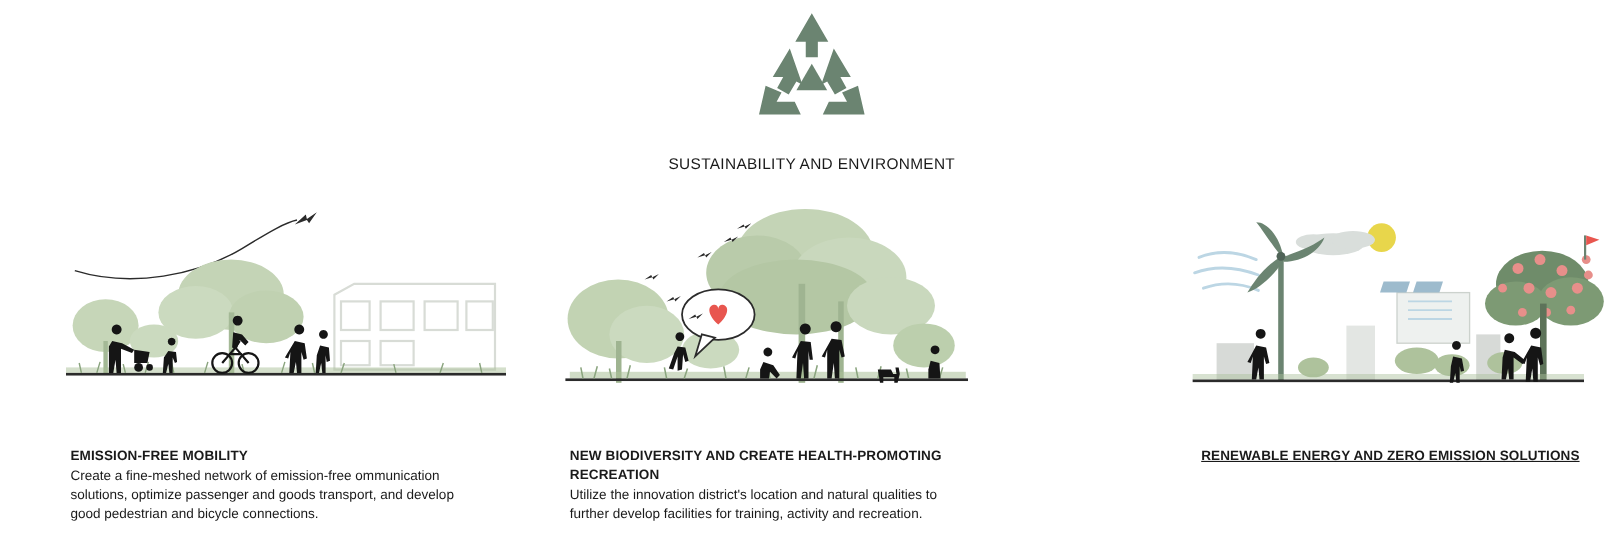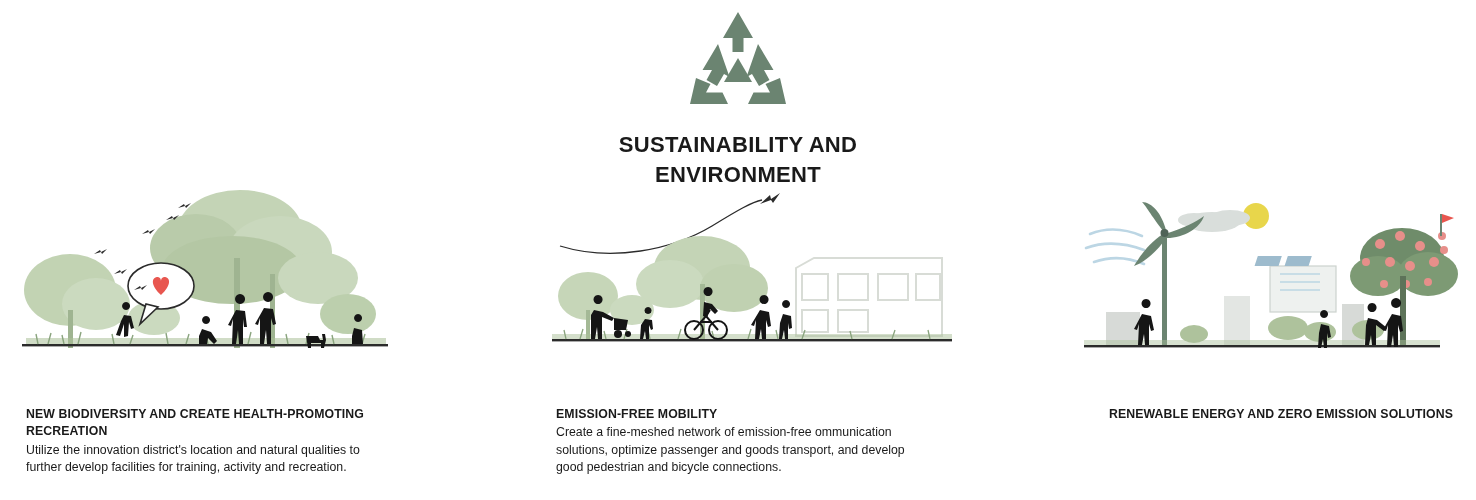--- a/index.html
+++ b/index.html
@@ -25,26 +25,26 @@
     text-align: center;
   }
   #recycle-icon-wrap {
     margin-top: 8px;
     height: 108px;
     display: flex;
     align-items: center;
     justify-content: center;
   }
   #header-title {
-    font-size: 22px;
-    font-weight: bold;
+    font-size: 14px;
+    font-weight: normal;
     letter-spacing: 0.3px;
     line-height: 1.35;
     width: 320px;
-    margin: 14px auto 0 auto;
+    margin: 24px auto 0 auto;
     text-transform: uppercase;
   }
 
   
   #columns {
     position: absolute;
     left: 0;
     top: 178px;
     width: 1476px;
     height: 322px;
@@ -86,21 +86,21 @@
   #col-1 .caption { left: 26px; }
 
   #col-2 .illus { left: 60px; top: 14px; }
   #col-2 .caption { left: 556px; }
 
   #col-3 .illus { left: 100px; top: 22px; }
   #col-3 .caption { left: 1092px; }
 
   
   #col-2 .caption { left: 64px; }
-  #col-3 .caption { left: 125px; }
+  #col-3 .caption { left: 108px; text-decoration: underline; }
 </style>
 </head>
 <body>
 
 <div id="header">
   <div id="recycle-icon-wrap">
     <span>
       <svg width="108" height="104" viewBox="0 0 108 104" aria-hidden="true">
         <g fill="#6b8471">
 
@@ -116,95 +116,20 @@
 
           <path d="M54 50 L40 74 L68 74 Z"></path>
         </g>
       </svg>
     </span>
   </div>
   <div id="header-title">SUSTAINABILITY AND ENVIRONMENT</div>
 </div>
 
 <div id="columns">
-
-  <div class="column" id="col-1">
-    <div class="illus">
-      <svg width="400" height="192" viewBox="0 0 400 192" aria-hidden="true">
-
-        <g>
-          <ellipse cx="222" cy="52" rx="62" ry="40" fill="#c4d4b6"></ellipse>
-          <ellipse cx="178" cy="70" rx="46" ry="34" fill="#b9cbaa"></ellipse>
-          <ellipse cx="262" cy="74" rx="52" ry="36" fill="#c9d8bd"></ellipse>
-          <ellipse cx="214" cy="92" rx="70" ry="34" fill="#b4c7a4"></ellipse>
-          <ellipse cx="300" cy="100" rx="40" ry="26" fill="#c9d8bd"></ellipse>
-          <rect x="216" y="80" width="6" height="90" fill="#9fb491"></rect>
-          <rect x="252" y="96" width="5" height="74" fill="#9fb491"></rect>
-        </g>
-
-        <g>
-          <ellipse cx="52" cy="112" rx="46" ry="36" fill="#c2d3b3"></ellipse>
-          <ellipse cx="78" cy="126" rx="34" ry="26" fill="#cbdabf"></ellipse>
-          <rect x="50" y="132" width="5" height="38" fill="#9fb491"></rect>
-        </g>
-
-        <ellipse cx="330" cy="136" rx="28" ry="20" fill="#bccfad"></ellipse>
-        <ellipse cx="136" cy="140" rx="26" ry="17" fill="#cbdabf"></ellipse>
-
-        <g fill="#a9bf98">
-          <rect x="8" y="160" width="360" height="6" opacity="0.55"></rect>
-        </g>
-
-        <rect x="4" y="166" width="366" height="2.4" fill="#2b2b2b"></rect>
-
-        <g stroke="#8aa47e" stroke-width="1.4">
-          <path d="M20 166 L18 156 M30 166 L33 155 M46 166 L44 157 M60 166 L63 154 M96 166 L94 156 M112 166 L115 157 M150 166 L148 155 M168 166 L171 156 M190 166 L188 157 M230 166 L233 154 M270 166 L268 156 M288 166 L291 155 M316 166 L314 157 M344 166 L347 156" fill="none"></path>
-        </g>
-
-        <g>
-          <ellipse cx="143" cy="108" rx="33" ry="23" fill="#ffffff" stroke="#2b2b2b" stroke-width="1.6"></ellipse>
-          <path d="M128 126 L122 146 L140 129 Z" fill="#ffffff" stroke="#2b2b2b" stroke-width="1.6"></path>
-          <path d="M143 117 C133 108 133 100 139 99 C143 98.5 143 103 143 103 C143 103 143 98.5 147 99 C153 100 153 108 143 117 Z" fill="#e8564f"></path>
-        </g>
-
-        <g fill="#2b2b2b">
-          <path d="M76 76 l6 -4 l1 2 l6 -3 l-5 5 l-1 -2 Z"></path>
-          <path d="M96 96 l6 -4 l1 2 l6 -3 l-5 5 l-1 -2 Z"></path>
-          <path d="M116 112 l6 -4 l1 2 l6 -3 l-5 5 l-1 -2 Z"></path>
-          <path d="M124 56 l6 -4 l1 2 l6 -3 l-5 5 l-1 -2 Z"></path>
-          <path d="M148 42 l6 -4 l1 2 l6 -3 l-5 5 l-1 -2 Z"></path>
-          <path d="M160 30 l6 -4 l1 2 l6 -3 l-5 5 l-1 -2 Z"></path>
-        </g>
-
-        <g fill="#151515">
-
-          <path d="M108 132 a4 4 0 1 1 0.1 0 Z"></path>
-          <path d="M106 137 l7 1 l3 12 l-3 1 l-2 -7 l-1 14 l-4 1 l0 -13 l-4 12 l-4 -1 l5 -14 Z"></path>
-
-          <path d="M188 146 a4 4 0 1 1 0.1 0 Z"></path>
-          <path d="M184 151 l9 3 l6 9 l-3 3 l-6 -6 l-1 6 l-8 0 l0 -8 Z"></path>
-
-          <path d="M222 126 a5 5 0 1 1 0.1 0 Z"></path>
-          <path d="M218 132 l9 1 l2 16 l-3 0 l-1 -8 l0 25 l-4 0 l-1 -14 l-2 14 l-4 0 l1 -25 l-2 7 l-3 -1 Z"></path>
-
-          <path d="M250 124 a5 5 0 1 1 0.1 0 Z"></path>
-          <path d="M246 130 l9 1 l3 15 l-3 1 l-2 -7 l0 26 l-4 0 l-1 -14 l-2 14 l-4 0 l0 -26 l-2 7 l-3 -1 Z"></path>
-
-          <path d="M288 158 l12 0 l2 4 l3 0 l-1 -6 l3 0 l1 6 l-2 8 l-3 0 l0 -5 l-10 0 l0 5 l-3 0 Z"></path>
-
-          <path d="M340 144 a4 4 0 1 1 0.1 0 Z"></path>
-          <path d="M336 150 l8 2 l1 14 l-11 0 l0 -8 Z"></path>
-        </g>
-      </svg>
-    </div>
-    <div class="caption">
-      <div class="cap-title">NEW BIODIVERSITY AND CREATE HEALTH-PROMOTING RECREATION</div>
-      <div class="cap-body">Utilize the innovation district's location and natural qualities to further develop facilities for training, activity and recreation.</div>
-    </div>
-  </div>
 
   <div class="column" id="col-2">
     <div class="illus">
       <svg width="400" height="180" viewBox="0 0 400 180" aria-hidden="true">
 
         <path d="M8 54 C60 70 120 58 160 34 C186 18 200 10 210 8" fill="none" stroke="#2b2b2b" stroke-width="1.3"></path>
         <g fill="#2b2b2b">
           <path d="M208 12 l10 -9 l1 4 l9 -6 l-7 10 l-2 -3 Z"></path>
         </g>
 
@@ -257,20 +182,95 @@
           <path d="M208 118 l9 2 l2 14 l-3 1 l-2 -7 l0 19 l-4 0 l-1 -10 l-2 10 l-4 0 l1 -19 l-2 6 l-3 -1 Z"></path>
 
           <path d="M234 116 a4 4 0 1 1 0.1 0 Z"></path>
           <path d="M231 122 l8 2 l1 12 l-3 1 l-1 -6 l0 16 l-3 0 l-1 -9 l-2 9 l-3 0 l1 -16 Z"></path>
         </g>
       </svg>
     </div>
     <div class="caption">
       <div class="cap-title">EMISSION-FREE MOBILITY</div>
       <div class="cap-body">Create a fine-meshed network of emission-free ommunication solutions, optimize passenger and goods transport, and develop good pedestrian and bicycle connections.</div>
+    </div>
+  </div>
+
+  <div class="column" id="col-1">
+    <div class="illus">
+      <svg width="400" height="192" viewBox="0 0 400 192" aria-hidden="true">
+
+        <g>
+          <ellipse cx="222" cy="52" rx="62" ry="40" fill="#c4d4b6"></ellipse>
+          <ellipse cx="178" cy="70" rx="46" ry="34" fill="#b9cbaa"></ellipse>
+          <ellipse cx="262" cy="74" rx="52" ry="36" fill="#c9d8bd"></ellipse>
+          <ellipse cx="214" cy="92" rx="70" ry="34" fill="#b4c7a4"></ellipse>
+          <ellipse cx="300" cy="100" rx="40" ry="26" fill="#c9d8bd"></ellipse>
+          <rect x="216" y="80" width="6" height="90" fill="#9fb491"></rect>
+          <rect x="252" y="96" width="5" height="74" fill="#9fb491"></rect>
+        </g>
+
+        <g>
+          <ellipse cx="52" cy="112" rx="46" ry="36" fill="#c2d3b3"></ellipse>
+          <ellipse cx="78" cy="126" rx="34" ry="26" fill="#cbdabf"></ellipse>
+          <rect x="50" y="132" width="5" height="38" fill="#9fb491"></rect>
+        </g>
+
+        <ellipse cx="330" cy="136" rx="28" ry="20" fill="#bccfad"></ellipse>
+        <ellipse cx="136" cy="140" rx="26" ry="17" fill="#cbdabf"></ellipse>
+
+        <g fill="#a9bf98">
+          <rect x="8" y="160" width="360" height="6" opacity="0.55"></rect>
+        </g>
+
+        <rect x="4" y="166" width="366" height="2.4" fill="#2b2b2b"></rect>
+
+        <g stroke="#8aa47e" stroke-width="1.4">
+          <path d="M20 166 L18 156 M30 166 L33 155 M46 166 L44 157 M60 166 L63 154 M96 166 L94 156 M112 166 L115 157 M150 166 L148 155 M168 166 L171 156 M190 166 L188 157 M230 166 L233 154 M270 166 L268 156 M288 166 L291 155 M316 166 L314 157 M344 166 L347 156" fill="none"></path>
+        </g>
+
+        <g>
+          <ellipse cx="143" cy="108" rx="33" ry="23" fill="#ffffff" stroke="#2b2b2b" stroke-width="1.6"></ellipse>
+          <path d="M128 126 L122 146 L140 129 Z" fill="#ffffff" stroke="#2b2b2b" stroke-width="1.6"></path>
+          <path d="M143 117 C133 108 133 100 139 99 C143 98.5 143 103 143 103 C143 103 143 98.5 147 99 C153 100 153 108 143 117 Z" fill="#e8564f"></path>
+        </g>
+
+        <g fill="#2b2b2b">
+          <path d="M76 76 l6 -4 l1 2 l6 -3 l-5 5 l-1 -2 Z"></path>
+          <path d="M96 96 l6 -4 l1 2 l6 -3 l-5 5 l-1 -2 Z"></path>
+          <path d="M116 112 l6 -4 l1 2 l6 -3 l-5 5 l-1 -2 Z"></path>
+          <path d="M124 56 l6 -4 l1 2 l6 -3 l-5 5 l-1 -2 Z"></path>
+          <path d="M148 42 l6 -4 l1 2 l6 -3 l-5 5 l-1 -2 Z"></path>
+          <path d="M160 30 l6 -4 l1 2 l6 -3 l-5 5 l-1 -2 Z"></path>
+        </g>
+
+        <g fill="#151515">
+
+          <path d="M108 132 a4 4 0 1 1 0.1 0 Z"></path>
+          <path d="M106 137 l7 1 l3 12 l-3 1 l-2 -7 l-1 14 l-4 1 l0 -13 l-4 12 l-4 -1 l5 -14 Z"></path>
+
+          <path d="M188 146 a4 4 0 1 1 0.1 0 Z"></path>
+          <path d="M184 151 l9 3 l6 9 l-3 3 l-6 -6 l-1 6 l-8 0 l0 -8 Z"></path>
+
+          <path d="M222 126 a5 5 0 1 1 0.1 0 Z"></path>
+          <path d="M218 132 l9 1 l2 16 l-3 0 l-1 -8 l0 25 l-4 0 l-1 -14 l-2 14 l-4 0 l1 -25 l-2 7 l-3 -1 Z"></path>
+
+          <path d="M250 124 a5 5 0 1 1 0.1 0 Z"></path>
+          <path d="M246 130 l9 1 l3 15 l-3 1 l-2 -7 l0 26 l-4 0 l-1 -14 l-2 14 l-4 0 l0 -26 l-2 7 l-3 -1 Z"></path>
+
+          <path d="M288 158 l12 0 l2 4 l3 0 l-1 -6 l3 0 l1 6 l-2 8 l-3 0 l0 -5 l-10 0 l0 5 l-3 0 Z"></path>
+
+          <path d="M340 144 a4 4 0 1 1 0.1 0 Z"></path>
+          <path d="M336 150 l8 2 l1 14 l-11 0 l0 -8 Z"></path>
+        </g>
+      </svg>
+    </div>
+    <div class="caption">
+      <div class="cap-title">NEW BIODIVERSITY AND CREATE HEALTH-PROMOTING RECREATION</div>
+      <div class="cap-body">Utilize the innovation district's location and natural qualities to further develop facilities for training, activity and recreation.</div>
     </div>
   </div>
 
   <div class="column" id="col-3">
     <div class="illus">
       <svg width="380" height="172" viewBox="0 0 380 172" aria-hidden="true">
 
         <circle cx="172" cy="16" r="13" fill="#e8d64b"></circle>
 
         <g fill="#d9dedb">

